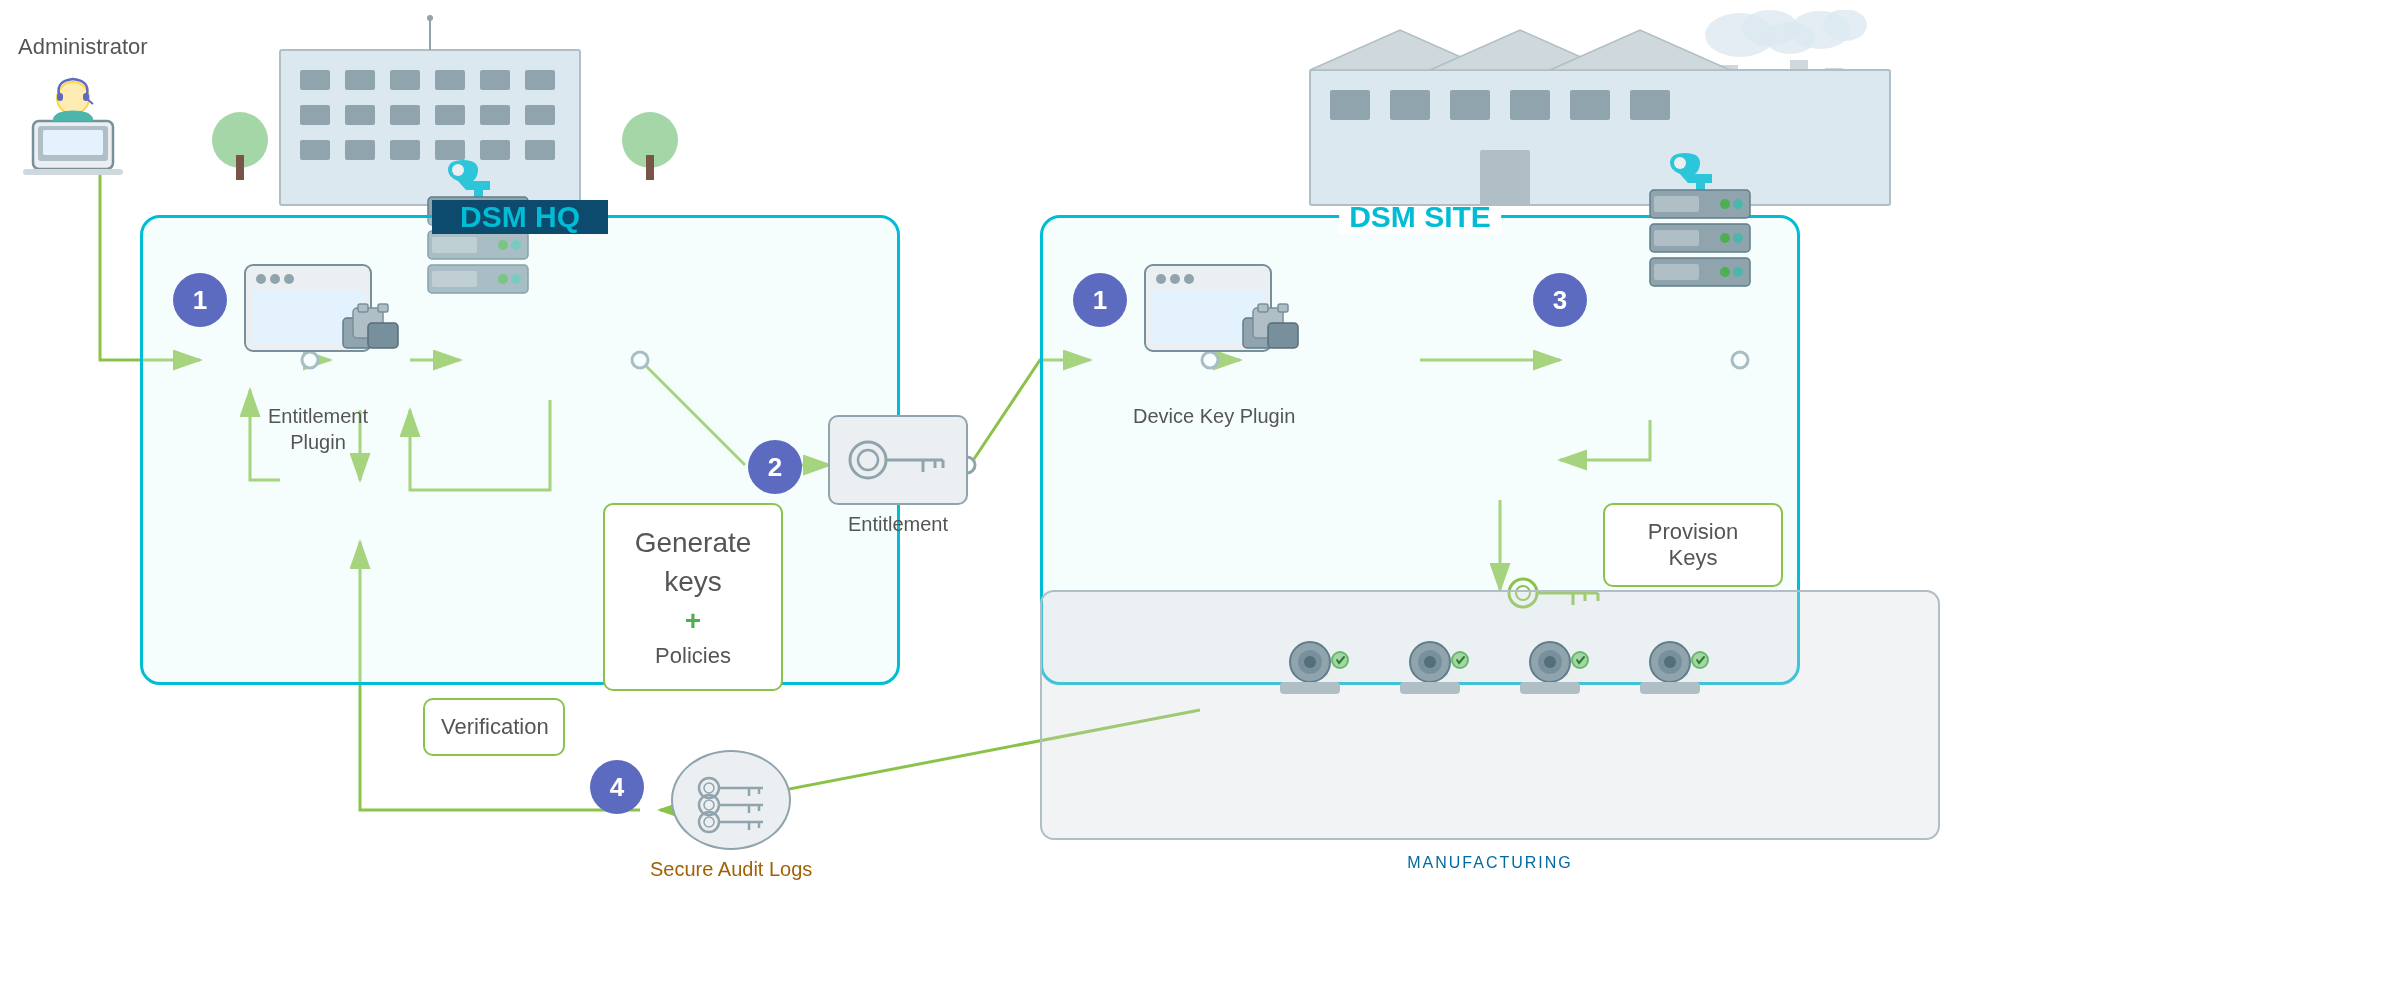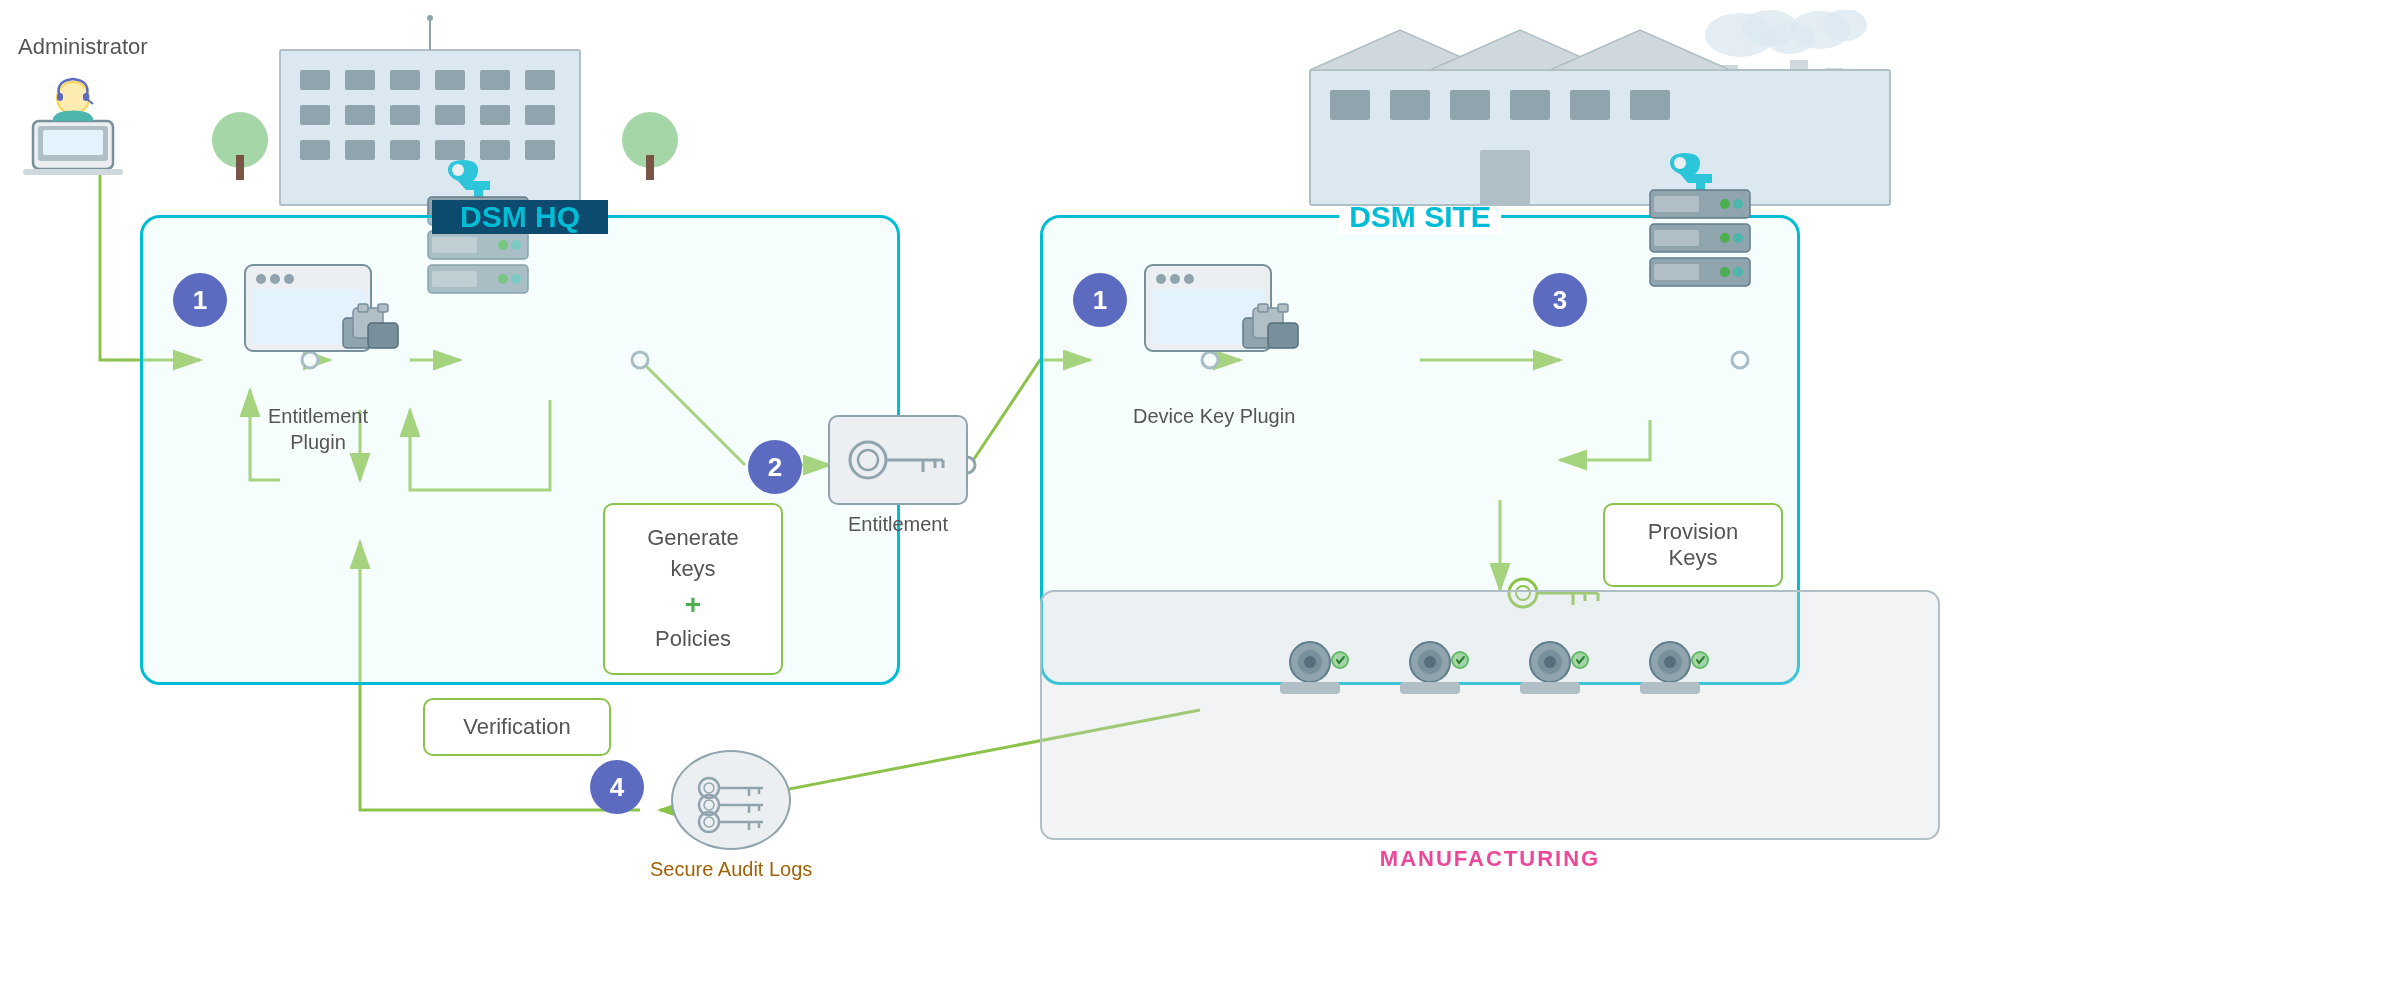--- a/index.html
+++ b/index.html
@@ -104,21 +104,21 @@
       color: #4caf50;
       font-size: 28px;
       font-weight: bold;
     }
 
     
     .verification-box {
       position: absolute;
       top: 480px;
       left: 280px;
-      width: 188px;
+      width: 142px;
       padding: 14px 16px;
       border: 2px solid #8bc34a;
       border-radius: 10px;
       background: white;
       text-align: center;
       font-size: 22px;
       color: #555;
     }
 
     
@@ -146,23 +146,23 @@
       border: 2px solid #b0bec5;
       border-radius: 14px;
       background: rgba(207, 216, 220, 0.3);
     }
 
     .manufacturing-title {
       position: absolute;
       bottom: -34px;
       left: 50%;
       transform: translateX(-50%);
-      color: #ec4899;
-      font-size: 22px;
-      font-weight: 700;
+      color: #0369a1;
+      font-size: 16px;
+      font-weight: 400;
       letter-spacing: 2px;
       white-space: nowrap;
     }
 
     
     .building-hq {
       position: absolute;
       top: 10px;
       left: 200px;
       width: 480px;
@@ -366,21 +366,21 @@
         <rect x="35" y="35" width="30" height="25" rx="4" fill="#78909c" stroke="#546e7a" stroke-width="1.5"></rect>
 
         <rect x="25" y="16" width="10" height="8" rx="2" fill="#b0bec5" stroke="#78909c" stroke-width="1.5"></rect>
         <rect x="45" y="16" width="10" height="8" rx="2" fill="#b0bec5" stroke="#78909c" stroke-width="1.5"></rect>
       </svg>
     </div>
 
     <div style="position:absolute; top:185px; left:100px; text-align:center; font-size:20px; color:#555; width:150px; line-height:1.3;">Entitlement<br>Plugin</div>
 
     <div class="gen-keys-box">
-      <div style="font-size:22px;">Generate keys</div>
+      <div style="font-size:28px;">Generate keys</div>
       <div class="plus-sign">+</div>
       <div style="font-size:22px;">Policies</div>
     </div>
 
     <div class="verification-box">
       <span>Verification</span>
     </div>
 
   </div>
 

